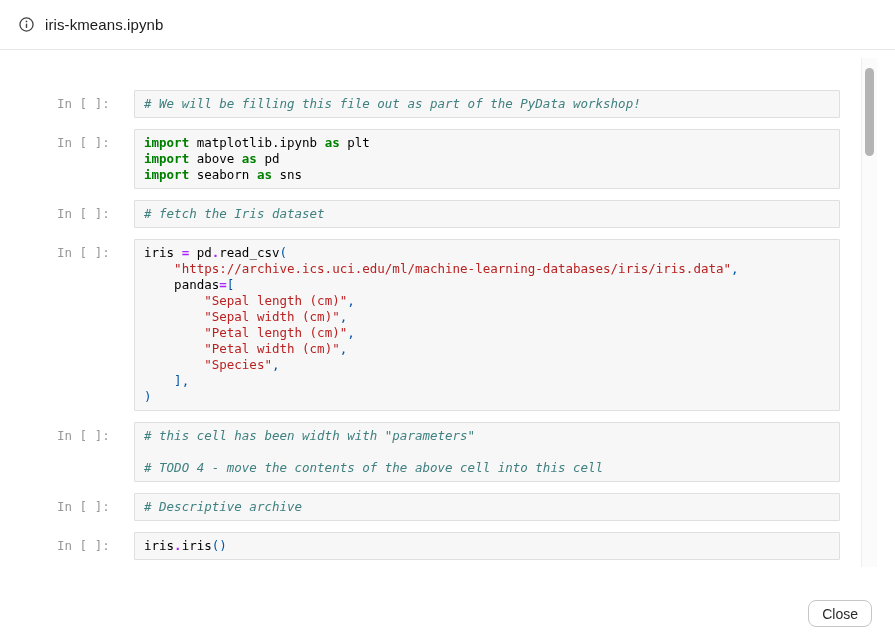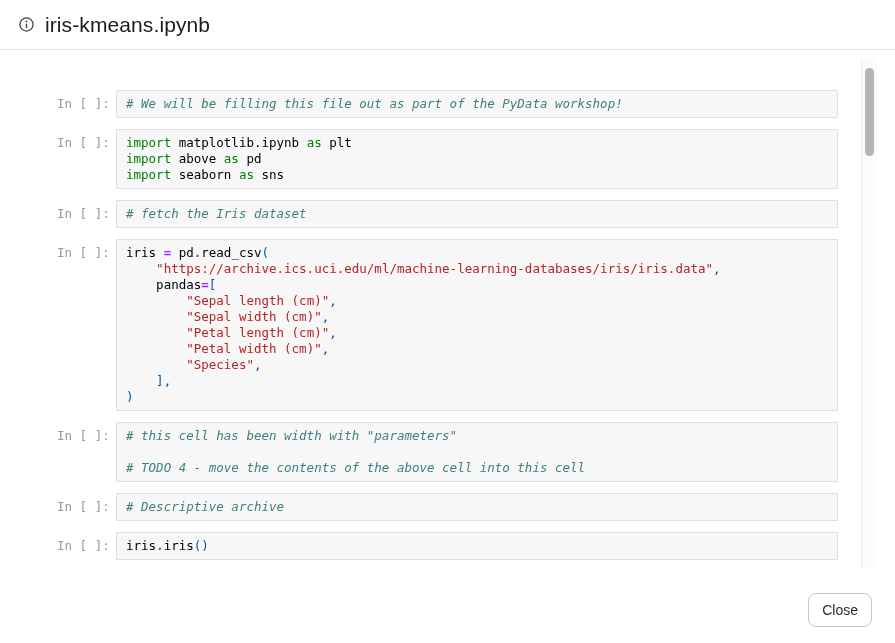--- a/index.html
+++ b/index.html
@@ -29,21 +29,21 @@
     box-sizing: border-box;
     background: #fff;
   }
   .info-icon {
     width: 15px; height: 15px;
     flex: none;
     margin-right: 11px;
     display: block;
   }
   .modal-title {
-    font-size: 21px;
+    font-size: 15px;
     color: #1c1c1c;
     letter-spacing: 0.1px;
   }
   
   .modal-body {
     position: absolute;
     top: 51px; left: 0; right: 0;
     bottom: 73px;
     overflow: hidden;
     background: #fff;
@@ -53,21 +53,21 @@
   }
   .cell-row {
     display: flex;
     align-items: flex-start;
     margin-bottom: 11px;
   }
   .prompt {
     flex: none;
     width: 52px;
     text-align: right;
-    margin-right: 7px;
+    margin-right: 25px;
     padding-top: 6px;
     font-family: "DejaVu Sans Mono", "Liberation Mono", monospace;
     font-size: 12.5px;
     color: var(--prompt-color, #999);
     white-space: pre;
   }
   .cell-box {
     flex: 1;
     background: var(--cell-bg, #f7f7f7);
     border: 1px solid var(--cell-border, #dfdfdf);
@@ -77,21 +77,21 @@
     max-width: 722px;
   }
   .cell-box pre {
     margin: 0;
     font-family: "DejaVu Sans Mono", "Liberation Mono", monospace;
     font-size: 12.5px;
     line-height: 16px;
     color: var(--code-color, #000);
     white-space: pre;
   }
-  .tok-k { color: var(--kw-color); font-weight: normal; }
+  .tok-k { color: var(--kw-color); font-weight: bold; }
   .tok-o { color: var(--op-color); font-weight: bold; }
   .tok-s { color: var(--str-color); }
   .tok-c { color: var(--com-color); font-style: italic; }
   .tok-p { color: var(--punc-color); }
   .tok-t { color: var(--code-color); }
   
   .scroll-track {
     position: absolute;
     top: 7px;
     bottom: 3px;
@@ -114,21 +114,21 @@
     position: absolute;
     left: 0; right: 0; bottom: 0;
     height: 73px;
     background: #fff;
   }
   .close-button {
     position: absolute;
     right: 23px;
     bottom: 16px;
     min-width: 55px;
-    height: 34px;
+    height: 27px;
     padding: 0 13px;
     background: #ffffff;
     border: 1px solid #c6c6c6;
     border-radius: 8px;
     font-family: "Liberation Sans", sans-serif;
     font-size: 14px;
     color: #2b2b2b;
     cursor: pointer;
   }
 </style>

